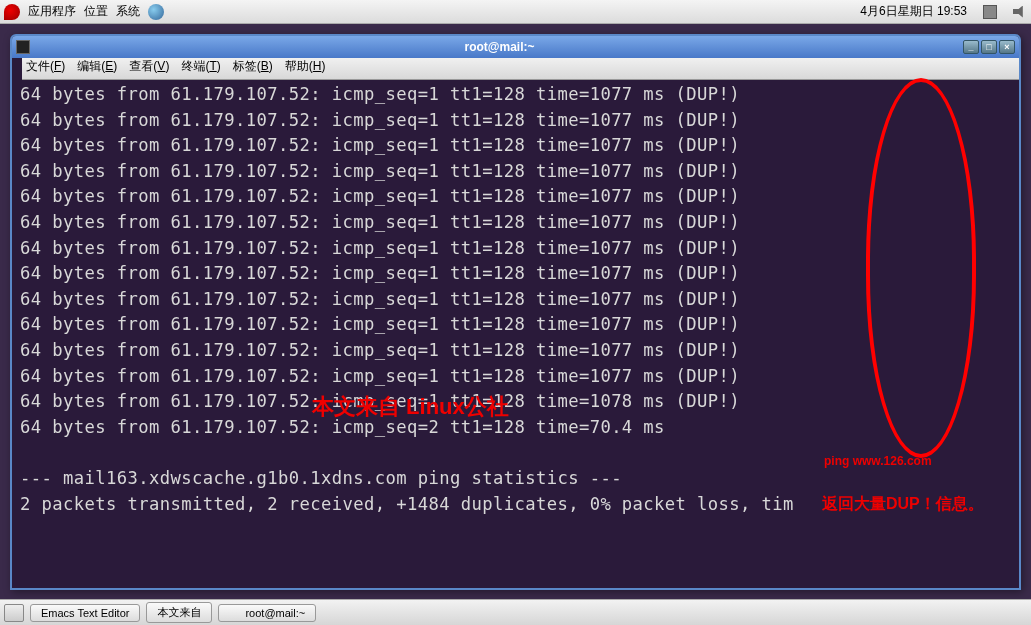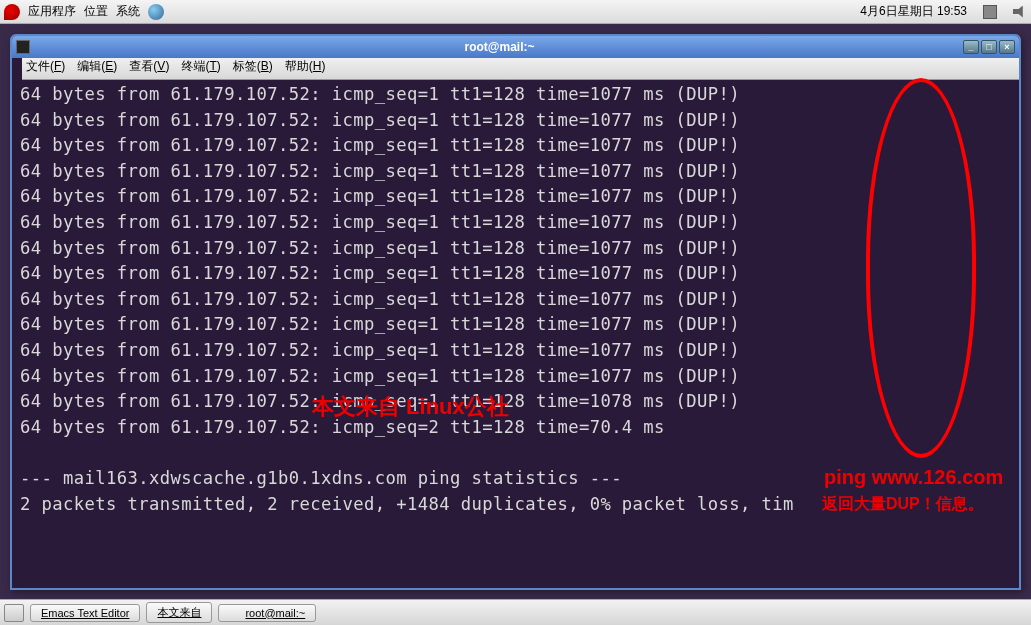--- a/index.html
+++ b/index.html
@@ -114,21 +114,20 @@
 }
 .task-btn {
   background: linear-gradient(#fafafa, #dcdcdc);
   border: 1px solid #999;
   border-radius: 3px;
   padding: 2px 10px;
   display: flex;
   align-items: flex-end;
   gap: 4px;
   cursor: pointer;
-  text-decoration: underline;
 }
 .hide-win { width: 20px; height: 18px; border: 1px solid #888; background: linear-gradient(#eee,#ccc); border-radius:2px; cursor:pointer; }
 </style>
 </head>
 <body>
 
 <div class="top-panel">
   <div class="left">
     <span class="red-hat"></span>
     <span>应用程序</span>
@@ -161,21 +160,21 @@
     <span><span>终端</span>(<u>T</u>)</span>
     <span><span>标签</span>(<u>B</u>)</span>
     <span><span>帮助</span>(<u>H</u>)</span>
   </div>
   <div class="terminal" id="term"><div class="line">64 bytes from 61.179.107.52: icmp_seq=1 tt1=128 time=1077 ms (DUP!)</div><div class="line">64 bytes from 61.179.107.52: icmp_seq=1 tt1=128 time=1077 ms (DUP!)</div><div class="line">64 bytes from 61.179.107.52: icmp_seq=1 tt1=128 time=1077 ms (DUP!)</div><div class="line">64 bytes from 61.179.107.52: icmp_seq=1 tt1=128 time=1077 ms (DUP!)</div><div class="line">64 bytes from 61.179.107.52: icmp_seq=1 tt1=128 time=1077 ms (DUP!)</div><div class="line">64 bytes from 61.179.107.52: icmp_seq=1 tt1=128 time=1077 ms (DUP!)</div><div class="line">64 bytes from 61.179.107.52: icmp_seq=1 tt1=128 time=1077 ms (DUP!)</div><div class="line">64 bytes from 61.179.107.52: icmp_seq=1 tt1=128 time=1077 ms (DUP!)</div><div class="line">64 bytes from 61.179.107.52: icmp_seq=1 tt1=128 time=1077 ms (DUP!)</div><div class="line">64 bytes from 61.179.107.52: icmp_seq=1 tt1=128 time=1077 ms (DUP!)</div><div class="line">64 bytes from 61.179.107.52: icmp_seq=1 tt1=128 time=1077 ms (DUP!)</div><div class="line">64 bytes from 61.179.107.52: icmp_seq=1 tt1=128 time=1077 ms (DUP!)</div><div class="line">64 bytes from 61.179.107.52: icmp_seq=1 tt1=128 time=1078 ms (DUP!)</div><div class="line">64 bytes from 61.179.107.52: icmp_seq=2 tt1=128 time=70.4 ms</div><div class="line">&nbsp;</div><div class="line">--- mail163.xdwscache.g1b0.1xdns.com ping statistics ---</div><div class="line">2 packets transmitted, 2 received, +1484 duplicates, 0% packet loss, tim</div></div>
 
   <div class="annot-circle" style="left:854px; top:42px; width:110px; height:380px;"></div>
 
   <div class="watermark" style="left:300px; top:356px;">本文来自 Linux公社</div>
 
-  <div class="annot-text" style="left:812px; top:430px; font-size:20px;">ping www.126.com</div>
+  <div class="annot-text" style="left:812px; top:418px; font-size:12px;">ping www.126.com</div>
   <div class="annot-text" style="left:810px; top:458px; font-size:16px;">返回大量DUP！信息。</div>
 </div>
 
 <div class="bottom-panel">
   <div class="hide-win"></div>
   <div class="task-btn">
     <span>Emacs Text Editor</span>
   </div>
   <div class="task-btn">
     <span>本文来自</span>

